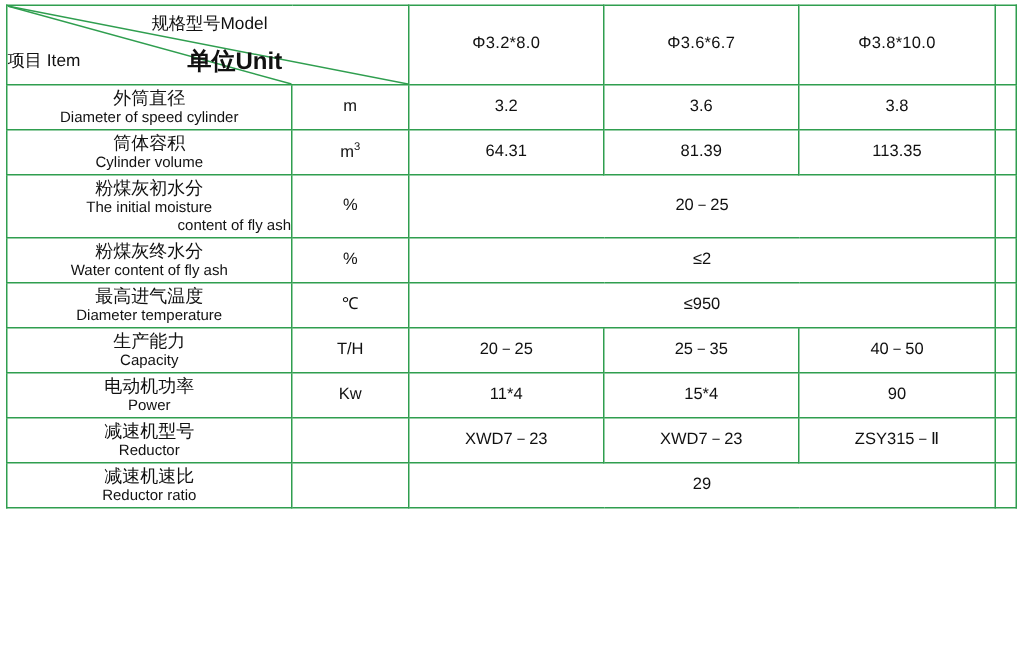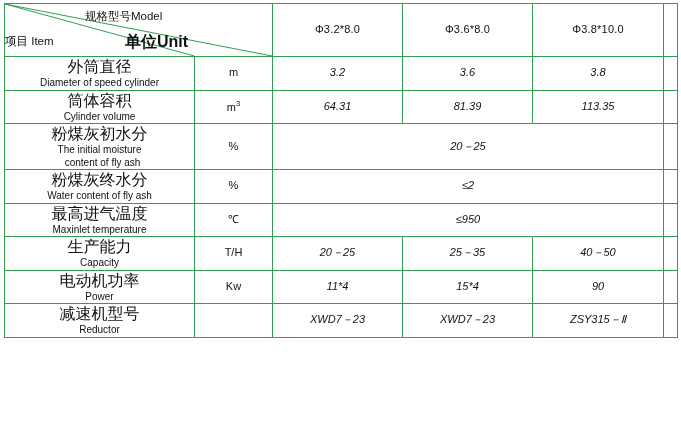--- a/index.html
+++ b/index.html
@@ -55,21 +55,21 @@
   }
   .diag-svg {
     position: absolute;
     left: 0;
     top: 0;
     width: 100%;
     height: 100%;
   }
   .diag-model {
     position: absolute;
-    left: 80px;
+    left: 96px;
     top: 5px;
     font-size: 11.5px;
     white-space: nowrap;
   }
   .diag-unit {
     position: absolute;
     left: 120px;
     top: 28px;
     font-size: 16px;
     white-space: nowrap;
@@ -87,37 +87,37 @@
     letter-spacing: 0.2px;
   }
   .rowlabel {
     text-align: left;
     padding: 4px 0 4px 7px;
     font-size: 10.5px;
     line-height: 1.35;
   }
   .rowlabel .cn {
     display: block;
-    font-size: 16px;
+    font-size: 12px;
   }
   .rowlabel .en {
     display: block;
     font-size: 10px;
   }
   .rowlabel .en2 {
     display: block;
     font-size: 10px;
     padding-left: 6px;
+    text-align: right;
   }
   .unit {
     font-size: 10.5px;
   }
   .val {
     font-size: 11px;
-    font-style: italic;
   }
   .r-two { height: 30px; }
   .r-three { height: 42px; }
   .sup {
     font-size: 7.5px;
     vertical-align: super;
   }
   .blank-col {
     border-top: 1px solid #2f9e4f;
     border-bottom: 1px solid #2f9e4f;
@@ -142,21 +142,21 @@
         <td class="hdr-cell diag-cell" colspan="2">
           <svg class="diag-svg" viewBox="0 0 268 52" preserveAspectRatio="none">
             <line x1="0" y1="0" x2="268" y2="52" stroke="#2f9e4f" stroke-width="1"></line>
             <line x1="0" y1="0" x2="190" y2="52" stroke="#2f9e4f" stroke-width="1"></line>
           </svg>
           <span class="diag-model">规格型号Model</span>
           <span class="diag-unit">单位Unit</span>
           <span class="diag-item">项目  Item</span>
         </td>
         <td class="hdr-cell hdr-model">Φ3.2*8.0</td>
-        <td class="hdr-cell hdr-model">Φ3.6*8.0</td>
+        <td class="hdr-cell hdr-model">Φ3.6*6.7</td>
         <td class="hdr-cell hdr-model">Φ3.8*10.0</td>
         <td class="hdr-cell blank-col"></td>
       </tr>
 
       <tr class="r-two">
         <td class="rowlabel">
           <span class="cn">外筒直径</span>
           <span class="en">Diameter of speed cylinder</span>
         </td>
         <td class="unit">m</td>
@@ -197,21 +197,21 @@
           <span class="en">Water content of fly ash</span>
         </td>
         <td class="unit">%</td>
         <td class="val" colspan="3">≤2</td>
         <td class="blank-col"></td>
       </tr>
 
       <tr class="r-two">
         <td class="rowlabel">
           <span class="cn">最高进气温度</span>
-          <span class="en">Maxinlet temperature</span>
+          <span class="en">Diameter temperature</span>
         </td>
         <td class="unit">℃</td>
         <td class="val" colspan="3">≤950</td>
         <td class="blank-col"></td>
       </tr>
 
       <tr class="r-two">
         <td class="rowlabel">
           <span class="cn">生产能力</span>
           <span class="en">Capacity</span>
@@ -241,15 +241,24 @@
           <span class="cn">减速机型号</span>
           <span class="en">Reductor</span>
         </td>
         <td class="unit"></td>
         <td class="val">XWD7－23</td>
         <td class="val">XWD7－23</td>
         <td class="val">ZSY315－Ⅱ</td>
         <td class="blank-col"></td>
       </tr>
 
+      <tr class="r-two">
+        <td class="rowlabel">
+          <span class="cn">减速机速比</span>
+          <span class="en">Reductor ratio</span>
+        </td>
+        <td class="unit"></td>
+        <td class="val" colspan="3">29</td>
+        <td class="blank-col"></td>
+      </tr>
     </tbody>
   </table>
 </div>
 
 </body></html>

